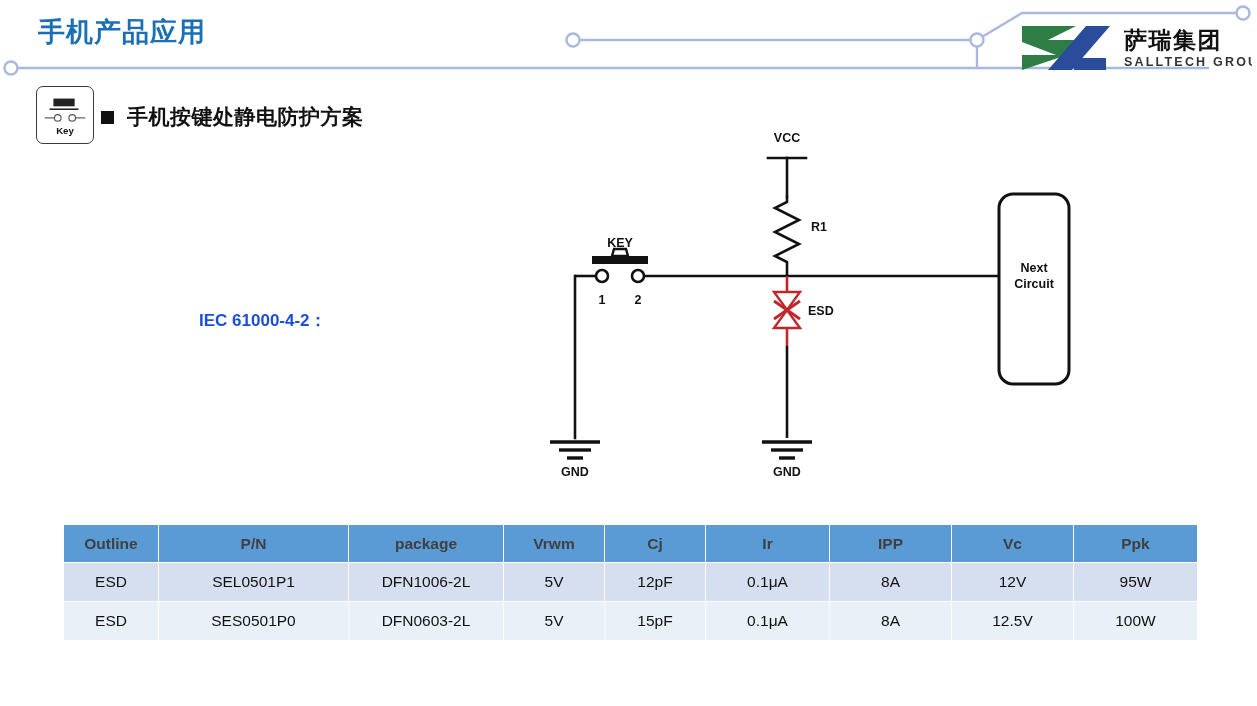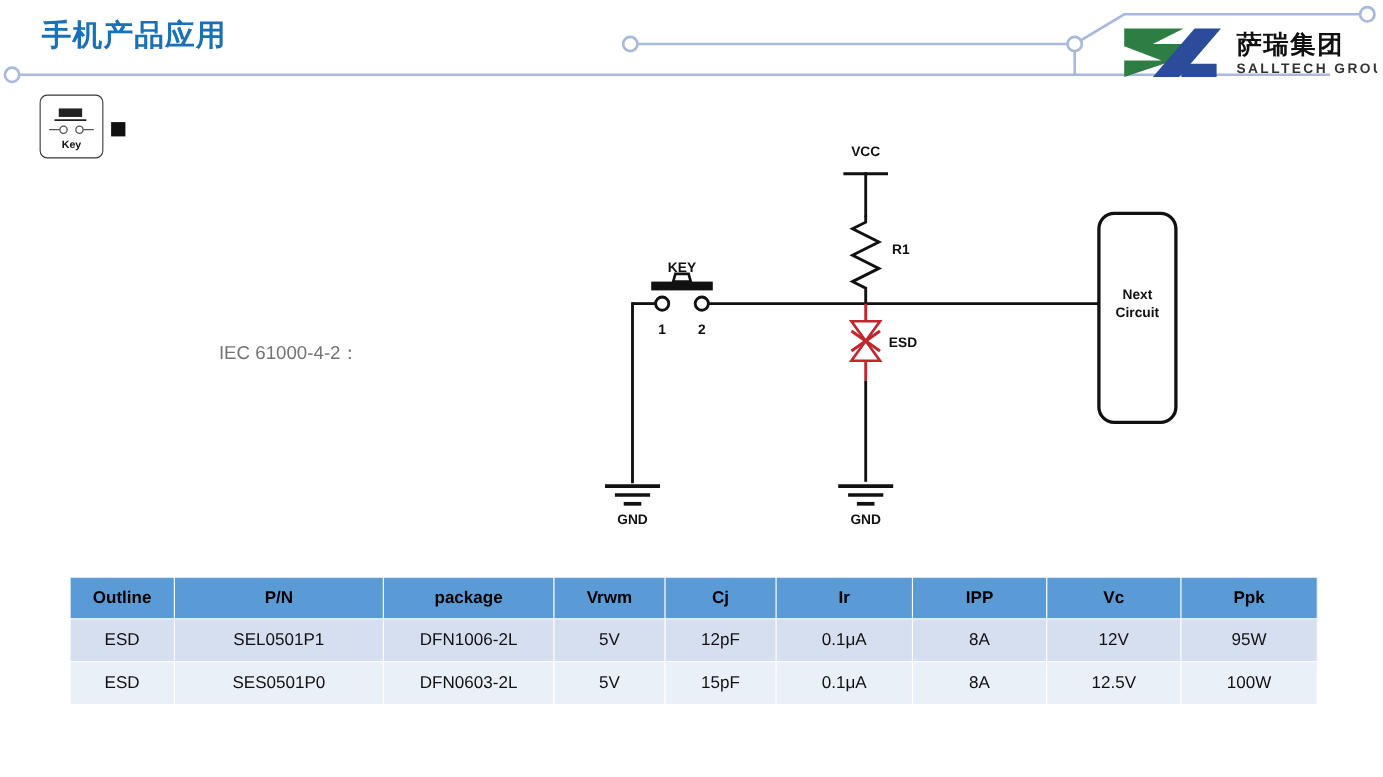--- a/index.html
+++ b/index.html
@@ -40,35 +40,36 @@
   }
   #section-heading{
     position:absolute;left:127px;top:103px;
     font-size:21px;font-weight:bold;color:#111111;
     white-space:nowrap;letter-spacing:.5px;
   }
 
   
   #iec-note{
     position:absolute;left:199px;top:307px;
-    font-size:17px;color:#737373;line-height:27px;
+    font-size:17px;color:#1d4ed8;line-height:27px;
     white-space:pre;
+    font-weight:bold;
   }
 
   
   #schematic{position:absolute;left:520px;top:118px;width:620px;height:370px;}
 
   
   #spec-table{
     position:absolute;left:63px;top:524px;
     width:1134px;border-collapse:collapse;
     table-layout:fixed;
   }
   #spec-table th{
-    background:#5B9BD5;color:#000000;
+    background:#5B9BD5;color:#404040;
     font-size:15.5px;font-weight:bold;
     height:37px;text-align:center;
     border:1px solid #ffffff;
     padding:0;
   }
   #spec-table td{
     font-size:15.5px;color:#111111;font-weight:normal;
     height:38px;text-align:center;
     border:1px solid #ffffff;padding:0;
   }
@@ -127,20 +128,21 @@
       <line x1="13" y1="23" x2="43" y2="23" stroke="#222222" stroke-width="1.6"></line>
       <line x1="8" y1="32" x2="18" y2="32" stroke="#555555" stroke-width="1.2"></line>
       <circle cx="21.5" cy="32" r="3.4" fill="#ffffff" stroke="#555555" stroke-width="1.2"></circle>
       <circle cx="36.5" cy="32" r="3.4" fill="#ffffff" stroke="#555555" stroke-width="1.2"></circle>
       <line x1="40" y1="32" x2="50" y2="32" stroke="#555555" stroke-width="1.2"></line>
       <text x="29" y="49" text-anchor="middle" font-family="'Liberation Sans','DejaVu Sans',sans-serif" font-size="10" font-weight="bold" fill="#111111">Key</text>
     </svg>
   </div>
 
   <div id="section-bullet"></div>
+  <div id="section-heading">手机按键处静电防护方案</div>
 
   <div id="iec-note"><span>IEC 61000-4-2：</span><br></div>
 
   <svg id="schematic" viewBox="0 0 620 370" width="620" height="370">
 
     <g stroke="#111111" stroke-width="2.6" fill="none" stroke-linecap="square">
       <line x1="248" y1="40" x2="286" y2="40"></line>
       <line x1="267" y1="40" x2="267" y2="78"></line>
     </g>
 

